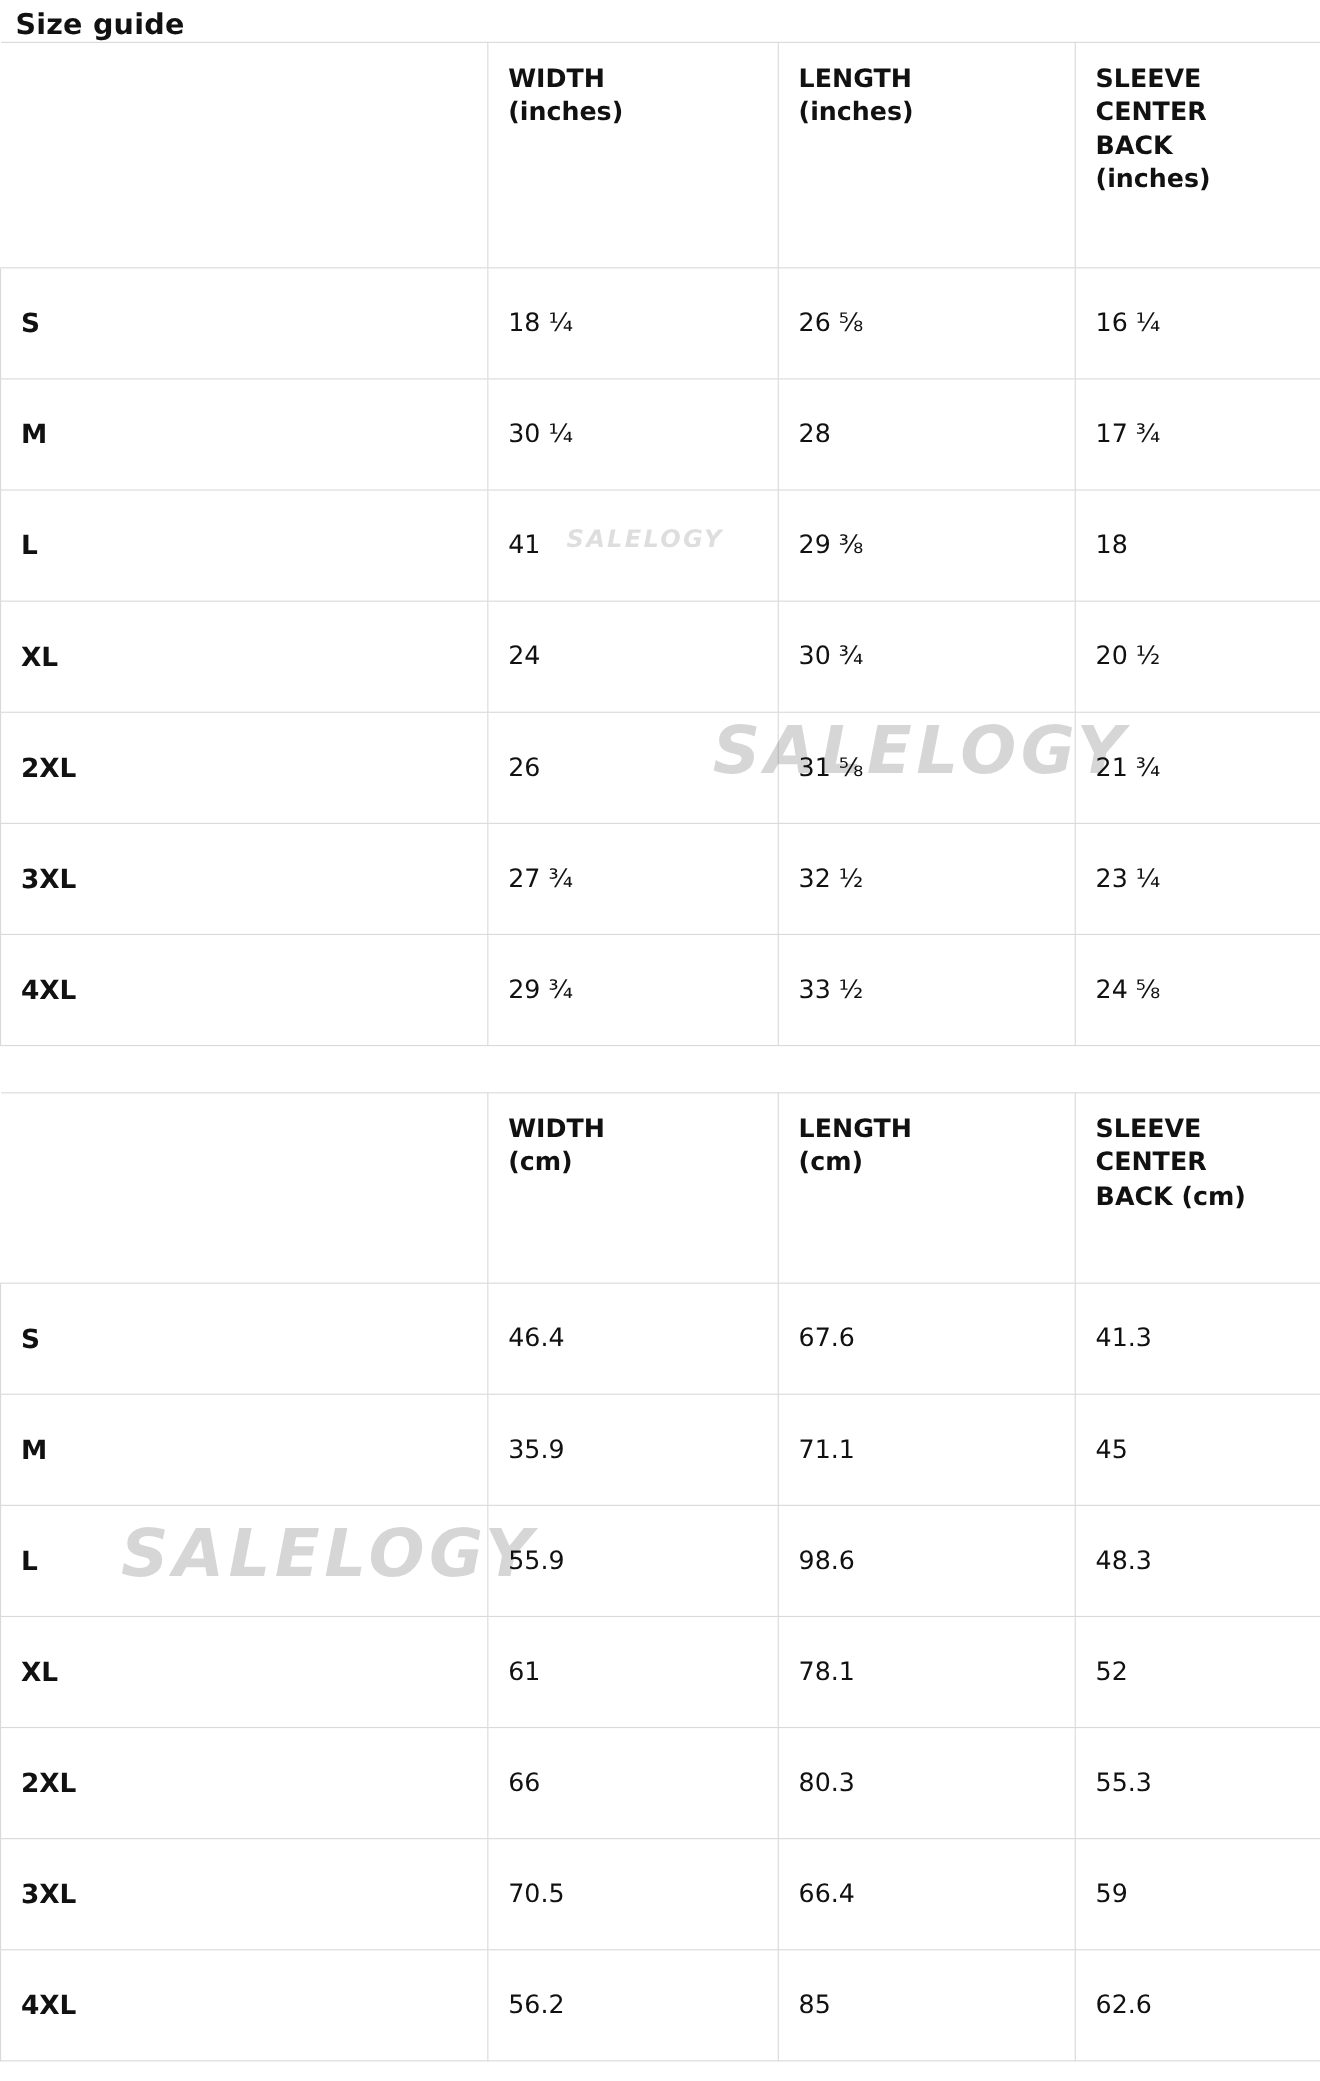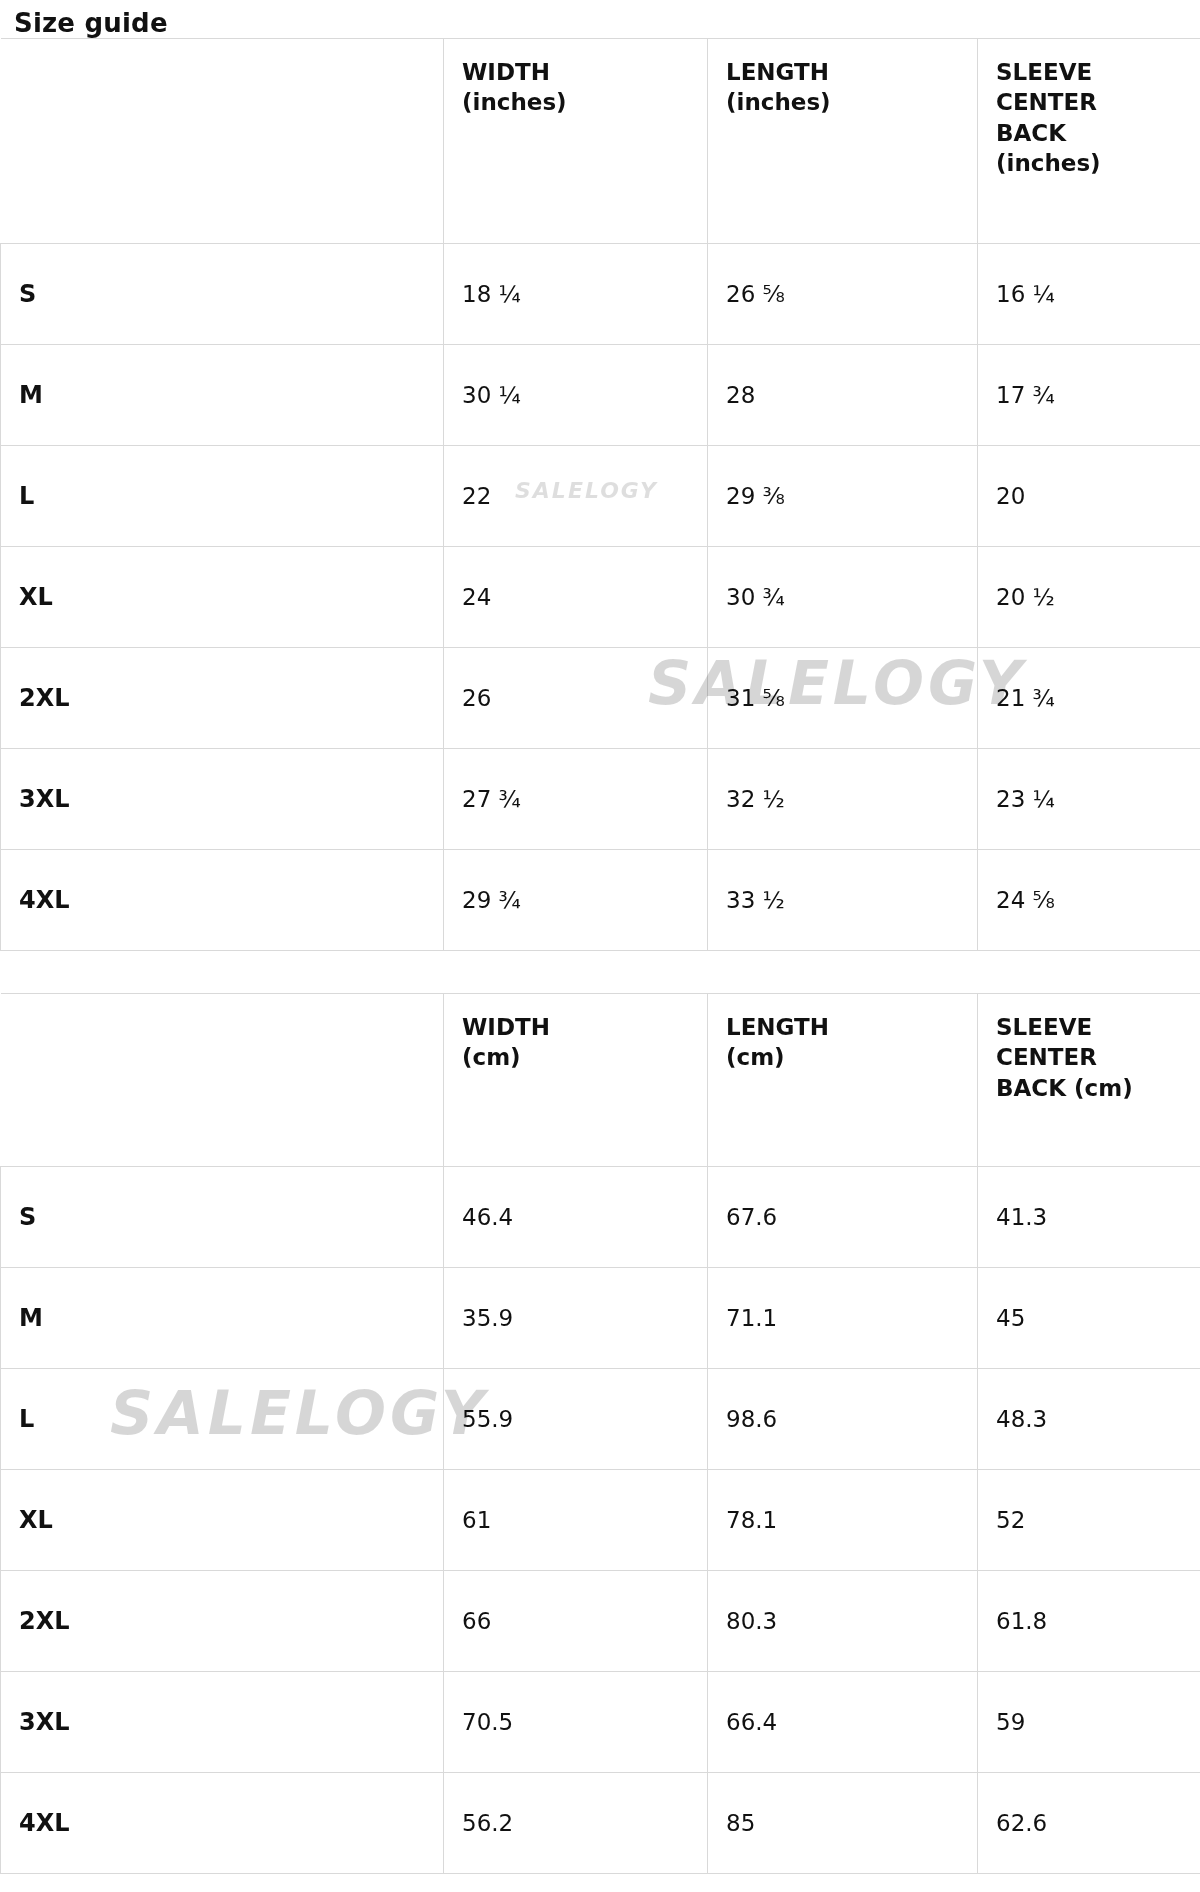--- a/index.html
+++ b/index.html
@@ -145,23 +145,23 @@
           <td>16 ¼</td>
         </tr>
         <tr>
           <td class="size-label">M</td>
           <td>30 ¼</td>
           <td>28</td>
           <td>17 ¾</td>
         </tr>
         <tr>
           <td class="size-label">L</td>
-          <td>22</td>
+          <td>41</td>
           <td>29 ⅜</td>
-          <td>20</td>
+          <td>18</td>
         </tr>
         <tr>
           <td class="size-label">XL</td>
           <td>24</td>
           <td>30 ¾</td>
           <td>20 ½</td>
         </tr>
         <tr>
           <td class="size-label">2XL</td>
           <td>26</td>
@@ -234,21 +234,21 @@
         <tr>
           <td class="size-label">XL</td>
           <td>61</td>
           <td>78.1</td>
           <td>52</td>
         </tr>
         <tr>
           <td class="size-label">2XL</td>
           <td>66</td>
           <td>80.3</td>
-          <td>61.8</td>
+          <td>55.3</td>
         </tr>
         <tr>
           <td class="size-label">3XL</td>
           <td>70.5</td>
           <td>66.4</td>
           <td>59</td>
         </tr>
         <tr>
           <td class="size-label">4XL</td>
           <td>56.2</td>

